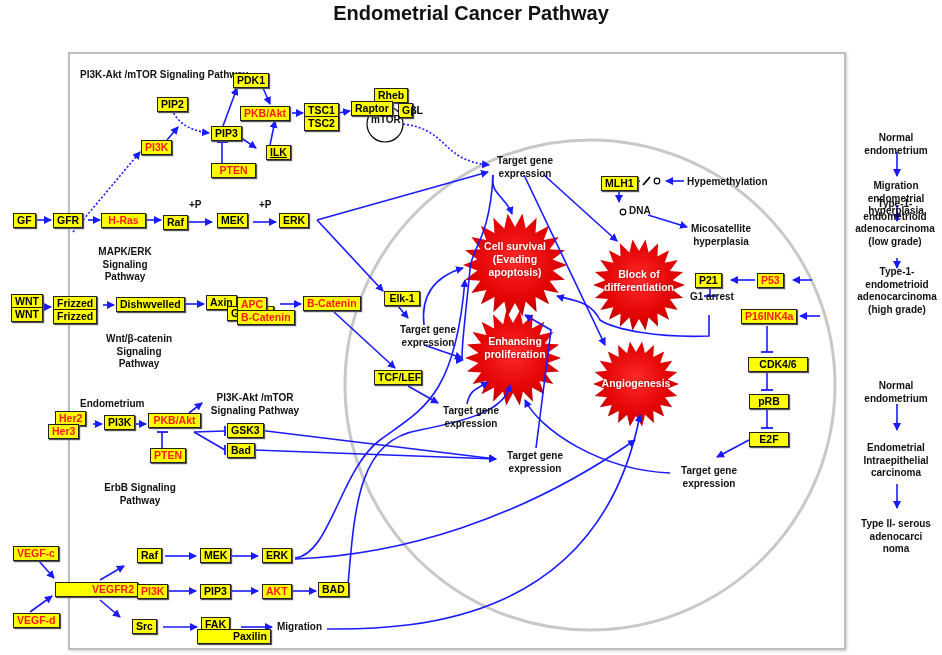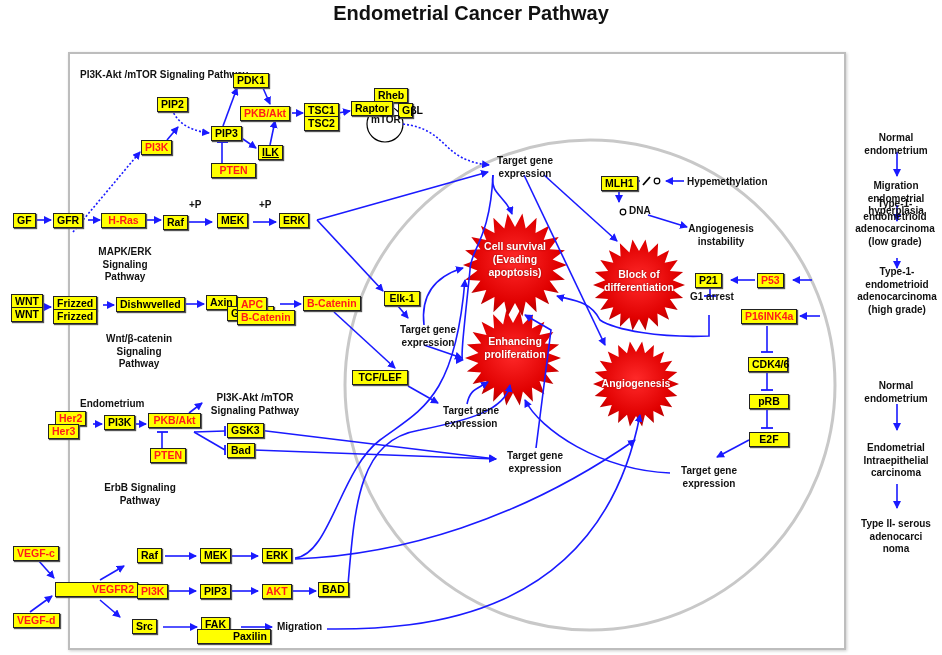--- a/index.html
+++ b/index.html
@@ -129,21 +129,21 @@
       <circle cx="623" cy="212" r="2.8" fill="#fff" stroke="#000" stroke-width="1.2"></circle>
     </g>
 </svg>
 
 <div class="lbl" style="left:80px;top:69px;">PI3K-Akt /mTOR Signaling Pathway</div>
 <div class="box" style="left:157px;top:97px;">PIP2</div>
 <div class="box red" style="left:141px;top:140px;">PI3K</div>
 <div class="box" style="left:211px;top:126px;">PIP3</div>
 <div class="box" style="left:233px;top:73px;">PDK1</div>
 <div class="box red" style="left:240px;top:106px;">PKB/Akt</div>
-<div class="box" style="left:258px;top:145px;text-decoration:underline;">ILK</div>
+<div class="box" style="left:266px;top:145px;text-decoration:underline;">ILK</div>
 <div class="box red" style="left:211px;top:163px;width:45px;">PTEN</div>
 <div class="box" style="left:304px;top:103px;">TSC1</div>
 <div class="box" style="left:304px;top:116px;">TSC2</div>
 <div class="box" style="left:374px;top:88px;">Rheb</div>
 <div class="box" style="left:351px;top:101px;">Raptor</div>
 <div class="box" style="left:398px;top:103px;width:15px;">GβL</div>
 <div class="lbl" style="left:371px;top:114px;">mTOR</div>
 
 <div class="box" style="left:13px;top:213px;">GF</div>
 <div class="box" style="left:53px;top:213px;">GFR</div>
@@ -160,21 +160,21 @@
 <div class="box" style="left:53px;top:296px;">Frizzed</div>
 <div class="box" style="left:53px;top:309px;">Frizzed</div>
 <div class="box" style="left:116px;top:297px;">Dishwvelled</div>
 <div class="box" style="left:206px;top:295px;">Axin</div>
 <div class="box" style="left:187px;top:306px;margin-left:40px;">GSK-3β</div>
 <div class="box red" style="left:237px;top:297px;">APC</div>
 <div class="box red" style="left:237px;top:310px;">B-Catenin</div>
 <div class="box red" style="left:303px;top:296px;">B-Catenin</div>
 <div class="lbl" style="left:103px;top:333px;width:72px;white-space:normal;">Wnt/β-catenin Signaling Pathway</div>
 <div class="box" style="left:384px;top:291px;width:36px;">Elk-1</div>
-<div class="box" style="left:352px;top:370px;width:56px;">TCF/LEF</div>
+<div class="box" style="left:374px;top:370px;width:48px;">TCF/LEF</div>
 
 <div class="lbl" style="left:80px;top:398px;">Endometrium</div>
 <div class="lbl" style="left:200px;top:392px;width:110px;white-space:normal;">PI3K-Akt /mTOR Signaling Pathway</div>
 <div class="box red" style="left:55px;top:411px;">Her2</div>
 <div class="box red" style="left:48px;top:424px;">Her3</div>
 <div class="box" style="left:104px;top:415px;">PI3K</div>
 <div class="box red" style="left:148px;top:413px;width:53px;">PKB/Akt</div>
 <div class="box red" style="left:150px;top:448px;width:36px;">PTEN</div>
 <div class="box" style="left:227px;top:423px;">GSK3</div>
 <div class="box" style="left:227px;top:443px;">Bad</div>
@@ -191,26 +191,26 @@
 <div class="box red" style="left:262px;top:584px;">AKT</div>
 <div class="box" style="left:318px;top:582px;">BAD</div>
 <div class="box" style="left:132px;top:619px;">Src</div>
 <div class="box" style="left:201px;top:617px;">FAK</div>
 <div class="box" style="left:197px;top:629px;padding-left:35px;">Paxilin</div>
 <div class="lbl" style="left:277px;top:621px;">Migration</div>
 
 <div class="box" style="left:601px;top:176px;">MLH1</div>
 <div class="lbl" style="left:687px;top:176px;">Hypemethylation</div>
 <div class="lbl" style="left:629px;top:205px;">DNA</div>
-<div class="lbl" style="left:688px;top:223px;width:66px;white-space:normal;">Angiogenesis instability</div>
+<div class="lbl" style="left:688px;top:223px;width:66px;white-space:normal;">Micosatellite hyperplasia</div>
 <div class="box" style="left:695px;top:273px;">P21</div>
 <div class="box red" style="left:757px;top:273px;">P53</div>
 <div class="lbl" style="left:690px;top:291px;">G1 arrest</div>
 <div class="box red" style="left:741px;top:309px;">P16INK4a</div>
-<div class="box" style="left:748px;top:357px;width:40px;">CDK4/6</div>
+<div class="box" style="left:748px;top:357px;width:60px;">CDK4/6</div>
 <div class="box" style="left:749px;top:394px;width:40px;">pRB</div>
 <div class="box" style="left:749px;top:432px;width:40px;">E2F</div>
 
 <div class="lbl" style="left:490px;top:155px;width:70px;white-space:normal;">Target gene expression</div>
 <div class="lbl" style="left:393px;top:324px;width:70px;white-space:normal;">Target gene expression</div>
 <div class="lbl" style="left:436px;top:405px;width:70px;white-space:normal;">Target gene expression</div>
 <div class="lbl" style="left:500px;top:450px;width:70px;white-space:normal;">Target gene expression</div>
 <div class="lbl" style="left:674px;top:465px;width:70px;white-space:normal;">Target gene expression</div>
 
 <div class="burst-text" style="left:475px;top:240px;width:80px;white-space:normal;">Cell survival (Evading apoptosis)</div>

